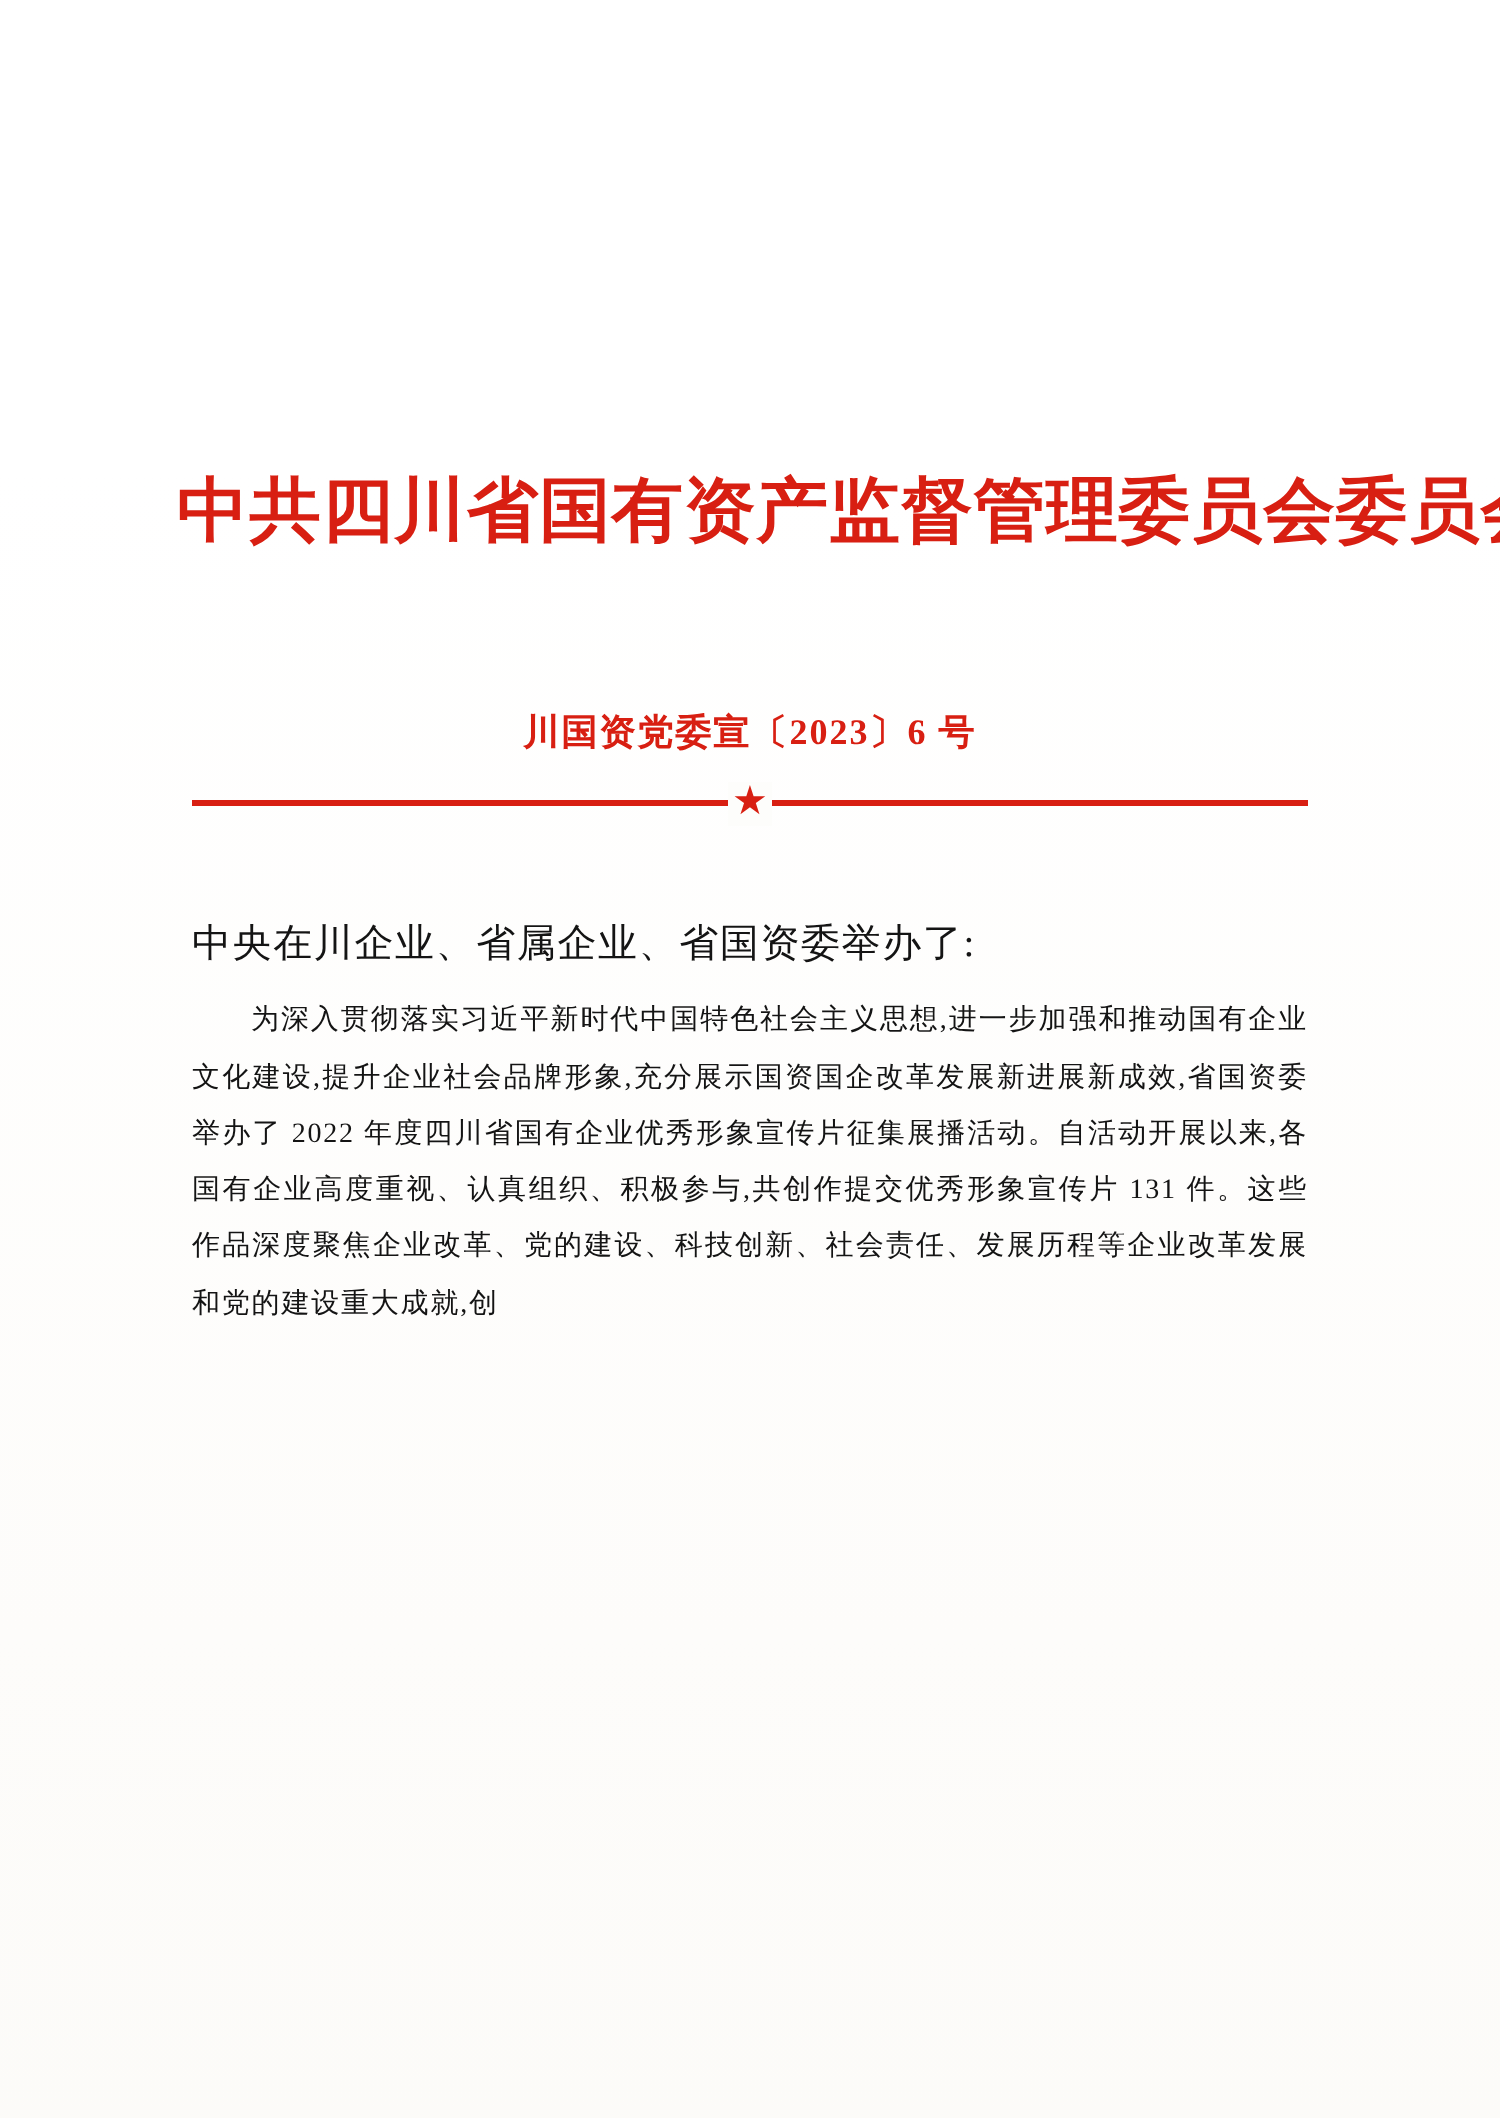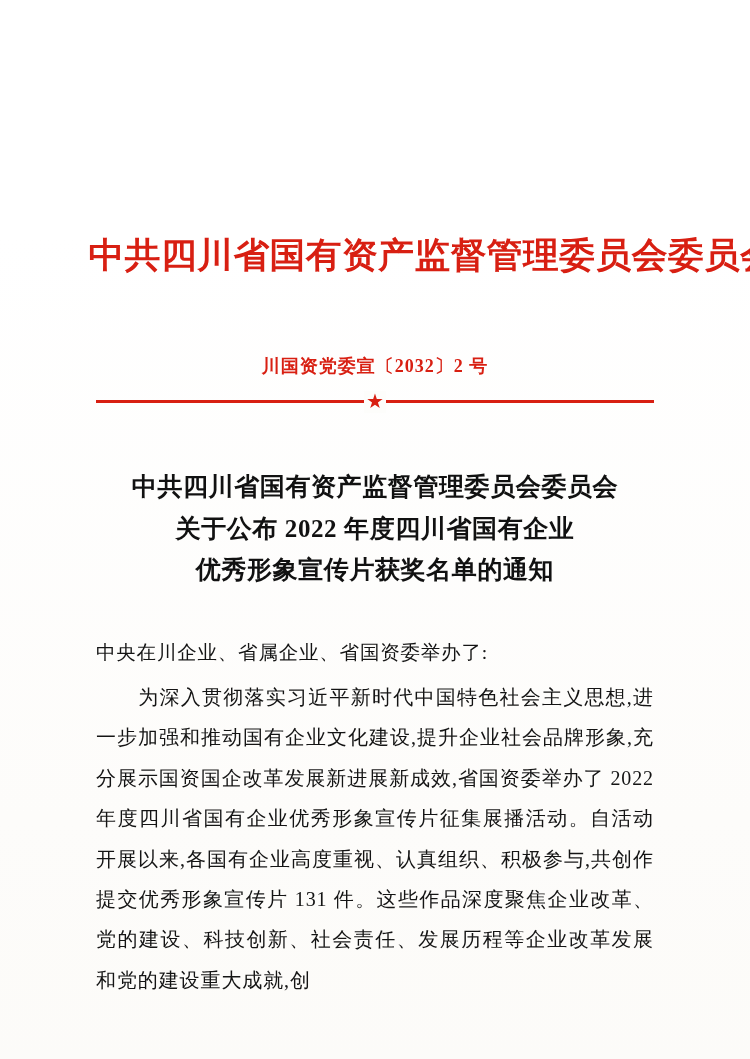--- a/index.html
+++ b/index.html
@@ -105,21 +105,21 @@
   
   .salutation {
     margin-top: 44px;
     font-size: 19.5px;
     letter-spacing: 0.8px;
     line-height: 1.9;
     color: #141414;
   }
   .body-para {
     margin-top: 6px;
-    font-size: 20px;
+    font-size: 14px;
     line-height: 2.02;
     letter-spacing: 0.9px;
     text-align: justify;
     text-justify: inter-ideograph;
     color: #141414;
   }
   .body-para .indent {
     display: inline-block;
     width: 2.1em;
   }
@@ -129,32 +129,27 @@
 
 <div class="page">
   <div class="scan-tint"></div>
 
   <div class="content">
 
     <div class="doc-header">
       <span class="red-title">中共四川省国有资产监督管理委员会委员会文件</span>
     </div>
 
-    <div class="doc-number">川国资党委宣〔2032〕2 号</div>
+    <div class="doc-number">川国资党委宣〔2023〕6 号</div>
 
     <div class="red-rule">
       <div class="line"></div>
       <div class="star">★</div>
     </div>
 
-    <div class="main-title">
-      <div>中共四川省国有资产监督管理委员会委员会</div>
-      <div>关于公布 2022 年度四川省国有企业</div>
-      <div>优秀形象宣传片获奖名单的通知</div>
-    </div>
 
     <div class="salutation">中央在川企业、省属企业、省国资委举办了:</div>
 
     <div class="body-para">
       <span class="indent"></span><span>为深入贯彻落实习近平新时代中国特色社会主义思想,进一步加强和推动国有企业文化建设,提升企业社会品牌形象,充分展示国资国企改革发展新进展新成效,省国资委举办了 2022 年度四川省国有企业优秀形象宣传片征集展播活动。自活动开展以来,各国有企业高度重视、认真组织、积极参与,共创作提交优秀形象宣传片 131 件。这些作品深度聚焦企业改革、党的建设、科技创新、社会责任、发展历程等企业改革发展和党的建设重大成就,创</span>
     </div>
 
   </div>
 
 </div>

